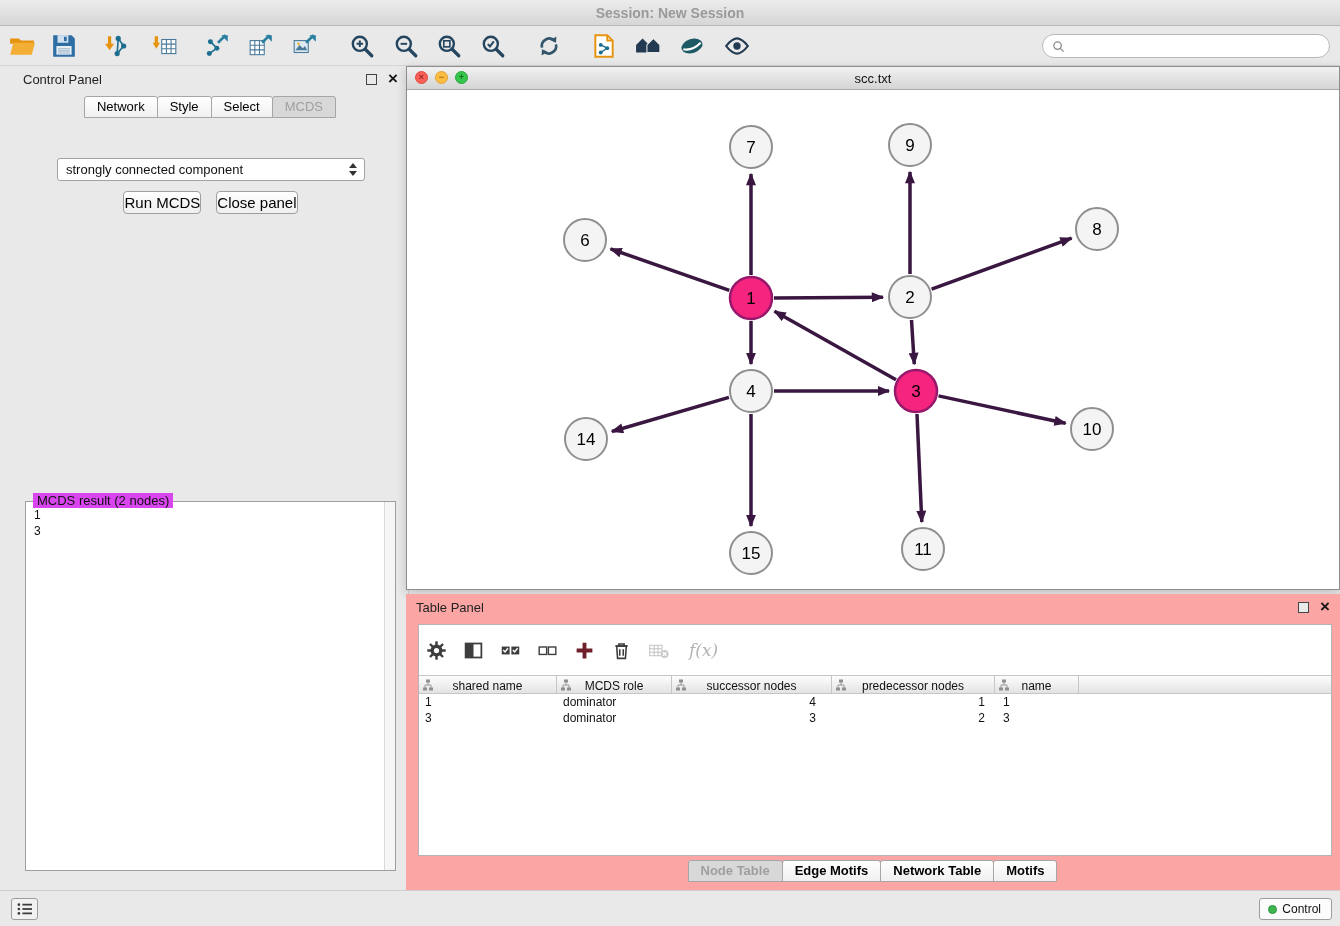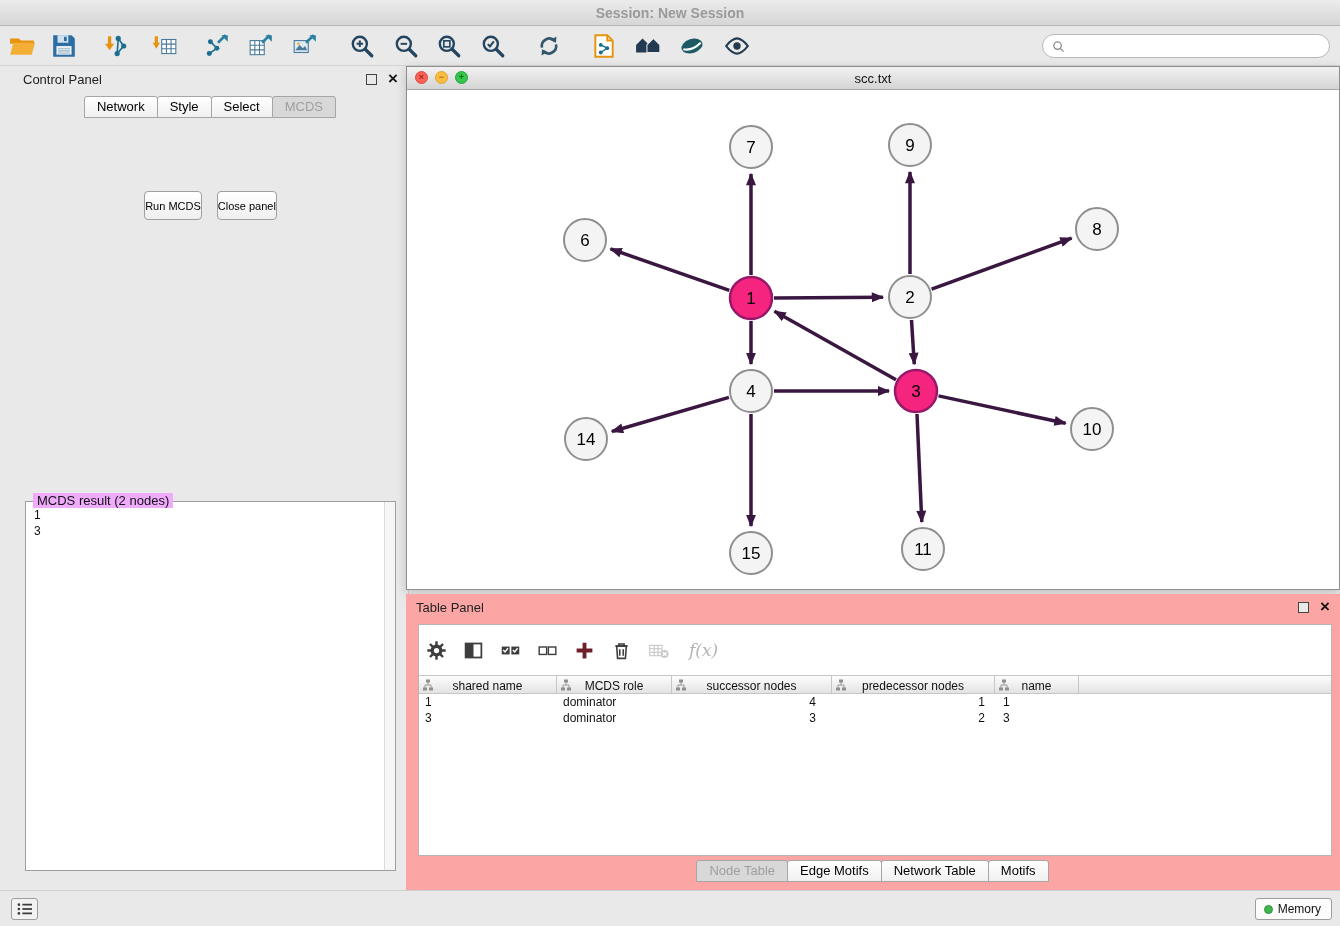--- a/index.html
+++ b/index.html
@@ -24,23 +24,23 @@
   .close-icon{font-size:17px;font-weight:bold;color:#151515;line-height:14px;}
   .cp-tabs{position:absolute;top:30px;left:0;width:100%;display:flex;justify-content:center;}
   .tab{height:22px;line-height:20px;padding:0 12px;border:1px solid #a6a6a6;background:linear-gradient(#ffffff,#f0f0f0);font-size:13px;margin-left:-1px;border-radius:3px 3px 0 0;color:#000;white-space:nowrap;}
   .tab.active{background:#d8d8d8;color:#9f9f9f;}
   .opt-label{position:absolute;top:71px;width:100%;text-align:center;font-size:13px;}
   .dropdown{position:absolute;top:92px;left:44px;width:308px;height:23px;background:#fff;border:1px solid #a2a2a2;border-radius:3px;font-size:13px;line-height:21px;padding:0 24px 0 8px;}
   .dd-arrows{position:absolute;right:7px;top:4px;}
   .dd-up{display:block;width:0;height:0;border-left:4px solid transparent;border-right:4px solid transparent;border-bottom:5px solid #333;margin-bottom:3px;}
   .dd-down{display:block;width:0;height:0;border-left:4px solid transparent;border-right:4px solid transparent;border-top:5px solid #333;}
   .cp-buttons{position:absolute;top:125px;width:100%;display:flex;justify-content:center;gap:15px;}
-  .btn{height:29px;padding:0 0;border:1px solid #9f9f9f;border-radius:4px;background:linear-gradient(#ffffff,#efefef);font-size:11px;font-family:"Liberation Sans",sans-serif;}
+  .btn{height:23px;padding:0 0;border:1px solid #9f9f9f;border-radius:4px;background:linear-gradient(#ffffff,#efefef);font-size:15px;font-family:"Liberation Sans",sans-serif;}
   .mcds-box{position:absolute;left:12px;top:435px;width:371px;height:370px;background:#fff;border:1px solid #9e9e9e;z-index:1;padding:5px 8px;}
-  .mcds-legend{position:absolute;left:20px;top:427px;background:#f0abfc;padding:0 4px;font-size:13px;z-index:2;}
+  .mcds-legend{position:absolute;left:20px;top:427px;background:#d946ef;padding:0 4px;font-size:13px;z-index:2;}
   .mcds-line{font-size:12px;line-height:16px;}
   .mcds-scroll{position:absolute;right:0;top:0;bottom:0;width:11px;background:#f6f6f6;border-left:1px solid #dadada;}
 
   
   .network-window{position:absolute;left:406px;top:66px;width:934px;height:524px;border:1px solid #8e8e8e;background:#fff;box-shadow:0 3px 10px rgba(0,0,0,0.18);}
   .nw-titlebar{height:23px;background:linear-gradient(#f2f2f2,#d4d4d4);border-bottom:1px solid #a9a9a9;position:relative;display:flex;align-items:center;justify-content:center;font-size:13px;color:#111;}
   .mac-buttons{position:absolute;left:8px;top:4px;display:flex;gap:7px;}
   .mac-btn{width:13px;height:13px;border-radius:50%;font-size:9px;line-height:11px;text-align:center;font-weight:bold;}
   .mac-close{background:#f96157;border:1px solid #dd4a42;color:rgba(80,0,0,0.6);}
   .mac-min{background:#fdbd41;border:1px solid #dfa133;color:rgba(100,60,0,0.65);}
@@ -55,21 +55,21 @@
   .tp-toolbar{height:50px;display:flex;align-items:center;gap:9px;padding-left:3px;}
   .t2btn{width:28px;height:28px;display:flex;align-items:center;justify-content:center;}
   .t2btn svg{width:21px;height:21px;}
   .fx{font-family:"DejaVu Serif",serif;font-style:italic;font-size:17px;color:#b3b3b3;padding-left:8px;}
   .thead{display:flex;height:19px;}
   .th{position:relative;background:linear-gradient(#fdfdfd,#e3e3e3);border-top:1px solid #c6c6c6;border-bottom:1px solid #c6c6c6;border-right:1px solid #c6c6c6;font-size:12px;display:flex;align-items:flex-end;justify-content:center;color:#111;}
   .th .tree-ic{position:absolute;left:3px;top:3px;width:12px;height:12px;}
   .th.filler{flex:1;border-right:none;}
   .tbody .tr{display:flex;height:16px;}
   .td{font-size:12px;line-height:16px;overflow:hidden;white-space:nowrap;}
-  .tp-tabs{position:absolute;left:0;top:266px;width:100%;display:flex;justify-content:center;}
+  .tp-tabs{position:absolute;left:0;top:266px;width:100%;display:flex;justify-content:center;font-weight:bold;}
 
   
   .statusbar{position:absolute;left:0;top:890px;width:1340px;height:36px;background:#e9e9e9;border-top:1px solid #cfcfcf;}
   .list-btn{position:absolute;left:11px;top:7px;width:27px;height:22px;border:1px solid #9d9d9d;border-radius:3px;background:#f2f2f2;display:flex;align-items:center;justify-content:center;}
   .memory-btn{position:absolute;right:8px;top:7px;height:22px;padding:0 10px 0 8px;border:1px solid #9d9d9d;border-radius:3px;background:#fcfcfc;display:flex;align-items:center;gap:5px;font-size:12px;}
   .mem-dot{width:9px;height:9px;border-radius:50%;background:#3fb54d;border:1px solid #2f9240;}
 </style>
 </head>
 <body>
 
@@ -221,20 +221,27 @@
     <span class="spacer"></span>
     <span class="float-icon"></span>
     <span class="close-icon">×</span>
   </div>
   <div class="cp-tabs">
       <div class="tab">Network</div>
       <div class="tab">Style</div>
       <div class="tab">Select</div>
       <div class="tab active">MCDS</div>
     </div>
+  <div class="dropdown">
+    <span>strongly connected component</span>
+    <span class="dd-arrows">
+        <i class="dd-up"></i>
+        <i class="dd-down"></i>
+      </span>
+  </div>
   <div class="cp-buttons">
     <button class="btn">Run MCDS</button>
     <button class="btn">Close panel</button>
   </div>
   <div class="mcds-box">
     <div class="mcds-line">1</div>
     <div class="mcds-line">3</div>
     <div class="mcds-scroll"></div>
   </div>
   <span class="mcds-legend">MCDS result (2 nodes)</span>
@@ -443,15 +450,15 @@
           <rect x="7" y="2" width="11" height="2"></rect>
           <circle cx="3" cy="8" r="1.5"></circle>
           <rect x="7" y="7" width="11" height="2"></rect>
           <circle cx="3" cy="13" r="1.5"></circle>
           <rect x="7" y="12" width="11" height="2"></rect>
         </g>
       </svg>
   </div>
   <div class="memory-btn">
     <span class="mem-dot"></span>
-    <span>Memory</span>
+    <span>Control</span>
   </div>
 </div>
 
 </body></html>

